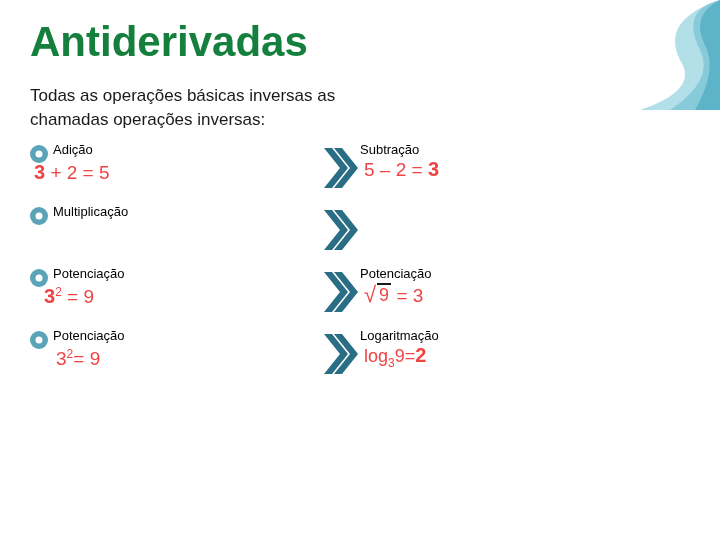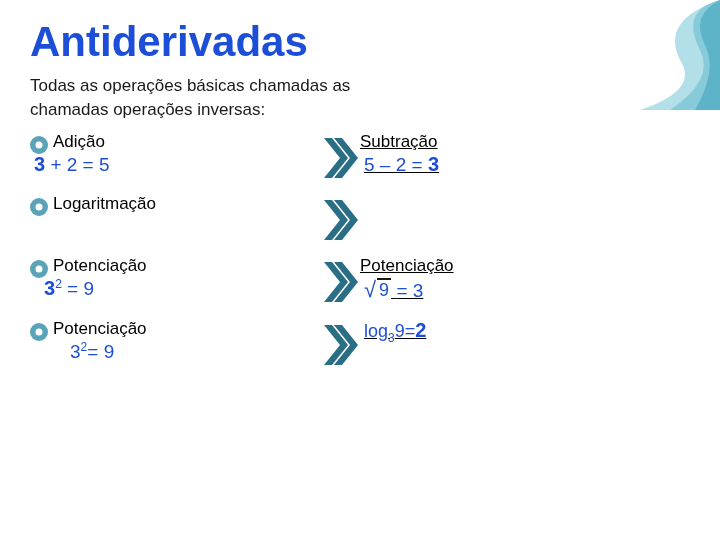--- a/index.html
+++ b/index.html
@@ -26,41 +26,40 @@
 
     .content {
       position: relative;
       z-index: 1;
       padding: 18px 30px 10px 30px;
     }
 
     h1 {
       font-size: 42px;
       font-weight: bold;
-      color: #1d4ed8;
-      margin-bottom: 8px;
+      color: #15803d;
+      margin-bottom: 18px;
       font-family: Arial, sans-serif;
     }
 
     .row-block {
       display: grid;
       grid-template-columns: 290px 40px 1fr;
       align-items: start;
       margin-bottom: 4px;
     }
 
     .left-col {
       display: flex;
       flex-direction: column;
     }
 
     .right-col {
       display: flex;
       flex-direction: column;
-      text-decoration: underline;
     }
 
     .arrow-col {
       display: flex;
       align-items: center;
       justify-content: center;
       padding-top: 4px;
     }
 
     
@@ -69,22 +68,22 @@
       position: relative;
     }
 
     .chevron-shape svg {
       width: 36px;
       height: 44px;
     }
 
     .label-line {
       display: flex;
-      align-items: center;
-      font-size: 17px;
+      align-items: flex-start;
+      font-size: 13px;
       margin-bottom: 1px;
     }
 
     .label-line .bullet-dot {
       display: inline-block;
       width: 18px;
       height: 18px;
       background: #5ba3b8;
       border-radius: 50%;
       margin-right: 5px;
@@ -104,21 +103,21 @@
       top: 50%;
       left: 50%;
       transform: translate(-50%, -50%);
     }
 
     .math-line {
       font-size: 19px;
       font-weight: normal;
       margin-left: 4px;
       margin-bottom: 6px;
-      color: #1d4ed8;
+      color: #ef4444;
     }
 
     .math-line .bold-num {
       font-weight: bold;
       font-size: 20px;
     }
 
     .math-line .bold-result {
       font-weight: bold;
       font-size: 20px;
@@ -173,21 +172,21 @@
   <path d="M 220 0 Q 160 20 180 60 Q 200 90 140 110 L 220 110 Z" fill="#7ecad8" opacity="0.6"></path>
   <path d="M 220 0 Q 180 10 200 50 Q 215 80 170 110 L 220 110 Z" fill="#5bb8cc" opacity="0.5"></path>
   <path d="M 220 0 Q 190 15 205 45 Q 218 70 195 110 L 220 110 Z" fill="#3aa0b8" opacity="0.55"></path>
 </svg>
 
 <div class="content">
 
   <h1>Antiderivadas</h1>
 
   <p class="top-text">
-    <span>Todas as operações básicas chamadas as</span><br>
+    <span>Todas as operações básicas inversas as</span><br>
     <span>chamadas operações inversas:</span>
   </p>
 
   <div class="row-block section-gap">
     <div class="left-col">
       <div class="label-line">
         <span class="bullet-dot"></span>
         <span>Adição</span>
       </div>
       <div class="math-line">
@@ -209,21 +208,21 @@
       <div class="math-line">
         5 – 2 = <span class="bold-result">3</span>
       </div>
     </div>
   </div>
 
   <div class="row-block section-gap">
     <div class="left-col">
       <div class="label-line">
         <span class="bullet-dot"></span>
-        <span>Logaritmação</span>
+        <span>Multiplicação</span>
       </div>
     </div>
     <div class="arrow-col">
       <div class="chevron-shape">
         <svg viewBox="0 0 36 44" xmlns="http://www.w3.org/2000/svg">
           <polygon points="2,2 18,22 2,42 10,42 26,22 10,2" fill="#2a6e85"></polygon>
           <polygon points="12,2 28,22 12,42 20,42 36,22 20,2" fill="#2a6e85"></polygon>
         </svg>
       </div>
     </div>
@@ -263,32 +262,35 @@
     </div>
   </div>
 
   <div class="row-block section-gap">
     <div class="left-col">
       <div class="label-line">
         <span class="bullet-dot"></span>
         <span>Potenciação</span>
       </div>
       <div class="math-line">
-        <span style="margin-left:36px">3<sup>2</sup>= 9</span>
-      </div>
-    </div>
-    <div class="arrow-col">
-      <div class="chevron-shape">
-        <svg viewBox="0 0 36 44" xmlns="http://www.w3.org/2000/svg">
-          <polygon points="2,2 18,22 2,42 10,42 26,22 10,2" fill="#2a6e85"></polygon>
-          <polygon points="12,2 28,22 12,42 20,42 36,22 20,2" fill="#2a6e85"></polygon>
-        </svg>
-      </div>
-    </div>
-    <div class="right-col">
+        <span style="margin-left:22px">3<sup>2</sup>= 9</span>
+      </div>
+    </div>
+    <div class="arrow-col">
+      <div class="chevron-shape">
+        <svg viewBox="0 0 36 44" xmlns="http://www.w3.org/2000/svg">
+          <polygon points="2,2 18,22 2,42 10,42 26,22 10,2" fill="#2a6e85"></polygon>
+          <polygon points="12,2 28,22 12,42 20,42 36,22 20,2" fill="#2a6e85"></polygon>
+        </svg>
+      </div>
+    </div>
+    <div class="right-col">
+      <div class="label-line">
+        <span>Logaritmação</span>
+      </div>
       <div class="math-line">
         <span class="log-expr">
           log<span class="log-base">3</span>9=<span class="bold-result">2</span>
         </span>
       </div>
     </div>
   </div>
 
 </div>
 

